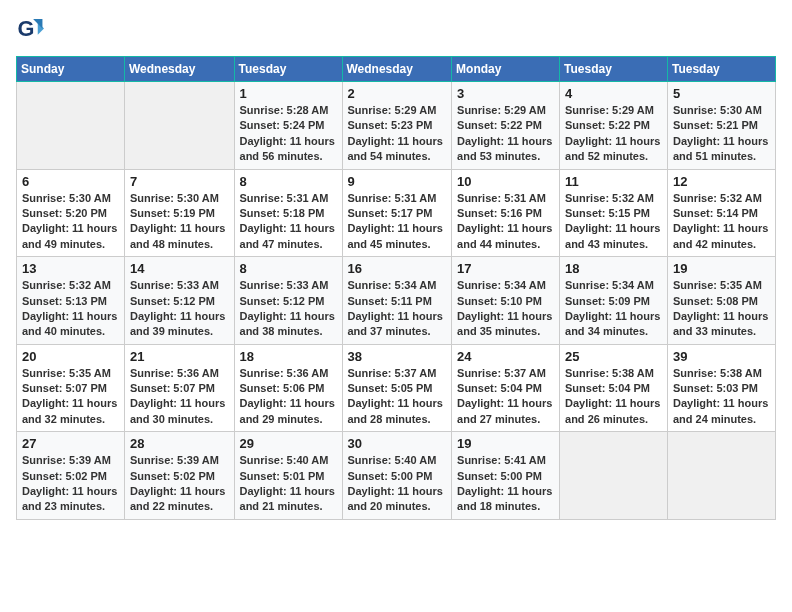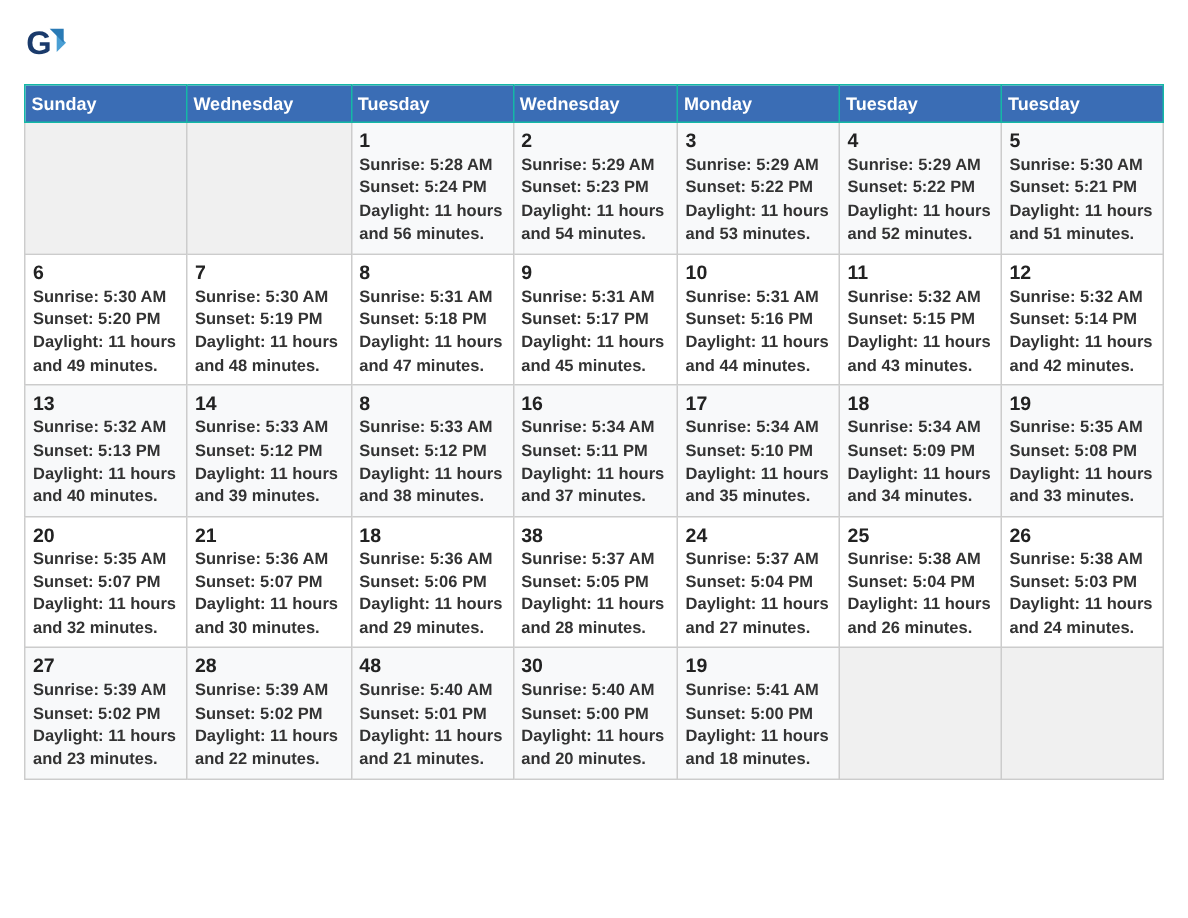--- a/index.html
+++ b/index.html
@@ -224,35 +224,35 @@
         </td>
         <td>
           <span class="day-number">24</span>
           <div class="day-info">Sunrise: 5:37 AM<br>Sunset: 5:04 PM<br>Daylight: 11 hours and 27 minutes.</div>
         </td>
         <td>
           <span class="day-number">25</span>
           <div class="day-info">Sunrise: 5:38 AM<br>Sunset: 5:04 PM<br>Daylight: 11 hours and 26 minutes.</div>
         </td>
         <td>
-          <span class="day-number">26</span>
+          <span class="day-number">39</span>
           <div class="day-info">Sunrise: 5:38 AM<br>Sunset: 5:03 PM<br>Daylight: 11 hours and 24 minutes.</div>
         </td>
       </tr>
       <tr>
         <td>
           <span class="day-number">27</span>
           <div class="day-info">Sunrise: 5:39 AM<br>Sunset: 5:02 PM<br>Daylight: 11 hours and 23 minutes.</div>
         </td>
         <td>
           <span class="day-number">28</span>
           <div class="day-info">Sunrise: 5:39 AM<br>Sunset: 5:02 PM<br>Daylight: 11 hours and 22 minutes.</div>
         </td>
         <td>
-          <span class="day-number">48</span>
+          <span class="day-number">29</span>
           <div class="day-info">Sunrise: 5:40 AM<br>Sunset: 5:01 PM<br>Daylight: 11 hours and 21 minutes.</div>
         </td>
         <td>
           <span class="day-number">30</span>
           <div class="day-info">Sunrise: 5:40 AM<br>Sunset: 5:00 PM<br>Daylight: 11 hours and 20 minutes.</div>
         </td>
         <td>
           <span class="day-number">19</span>
           <div class="day-info">Sunrise: 5:41 AM<br>Sunset: 5:00 PM<br>Daylight: 11 hours and 18 minutes.</div>
         </td>

